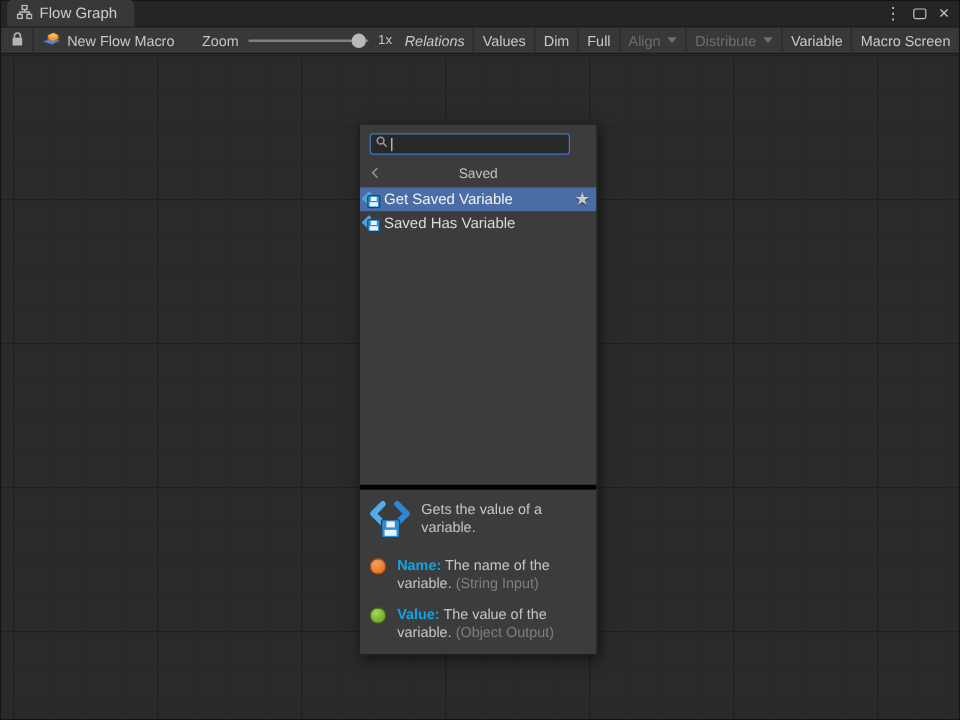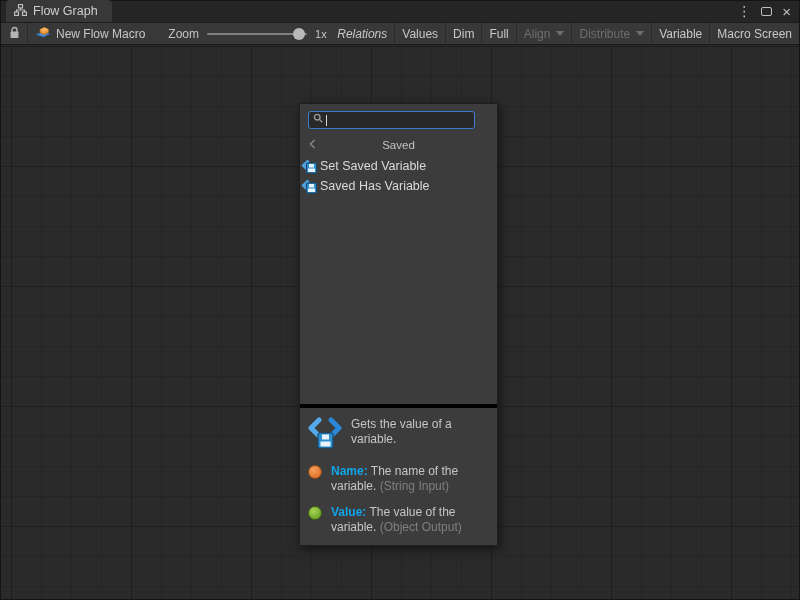--- a/index.html
+++ b/index.html
@@ -182,30 +182,31 @@
     <div class="cat-header">
       <span class="back-chevron">
         <svg width="9" height="12" viewBox="0 0 9 12">
           <path d="M6.5 2 L2.5 6 L6.5 10" fill="none" stroke="#8a8a8a" stroke-width="1.4"></path>
         </svg>
       </span>
       <span class="cat-title">Saved</span>
     </div>
 
     <div class="list">
-      <div class="list-row">
+      <div class="list-row selected">
         <span class="item-icon">
           <svg width="17" height="17" viewBox="0 0 17 17">
             <path d="M7.5 2.5 L2.5 7.5 L7.5 12.5" fill="none" stroke="#4fa3e3" stroke-width="3"></path>
             <rect x="5.5" y="5" width="10" height="10" rx="1" fill="#2d8fd0" stroke="#14486e" stroke-width="1"></rect>
             <rect x="8" y="6" width="5" height="3.5" fill="#e8f2fa"></rect>
             <rect x="7" y="10.5" width="7" height="3.5" fill="#e8f2fa"></rect>
           </svg>
         </span>
-        <span class="item-label">Set Saved Variable</span>
+        <span class="item-label">Get Saved Variable</span>
+        <span class="star">★</span>
       </div>
       <div class="list-row">
         <span class="item-icon">
           <svg width="17" height="17" viewBox="0 0 17 17">
             <path d="M7.5 2.5 L2.5 7.5 L7.5 12.5" fill="none" stroke="#4fa3e3" stroke-width="3"></path>
             <rect x="5.5" y="5" width="10" height="10" rx="1" fill="#2d8fd0" stroke="#14486e" stroke-width="1"></rect>
             <rect x="8" y="6" width="5" height="3.5" fill="#e8f2fa"></rect>
             <rect x="7" y="10.5" width="7" height="3.5" fill="#e8f2fa"></rect>
           </svg>
         </span>

